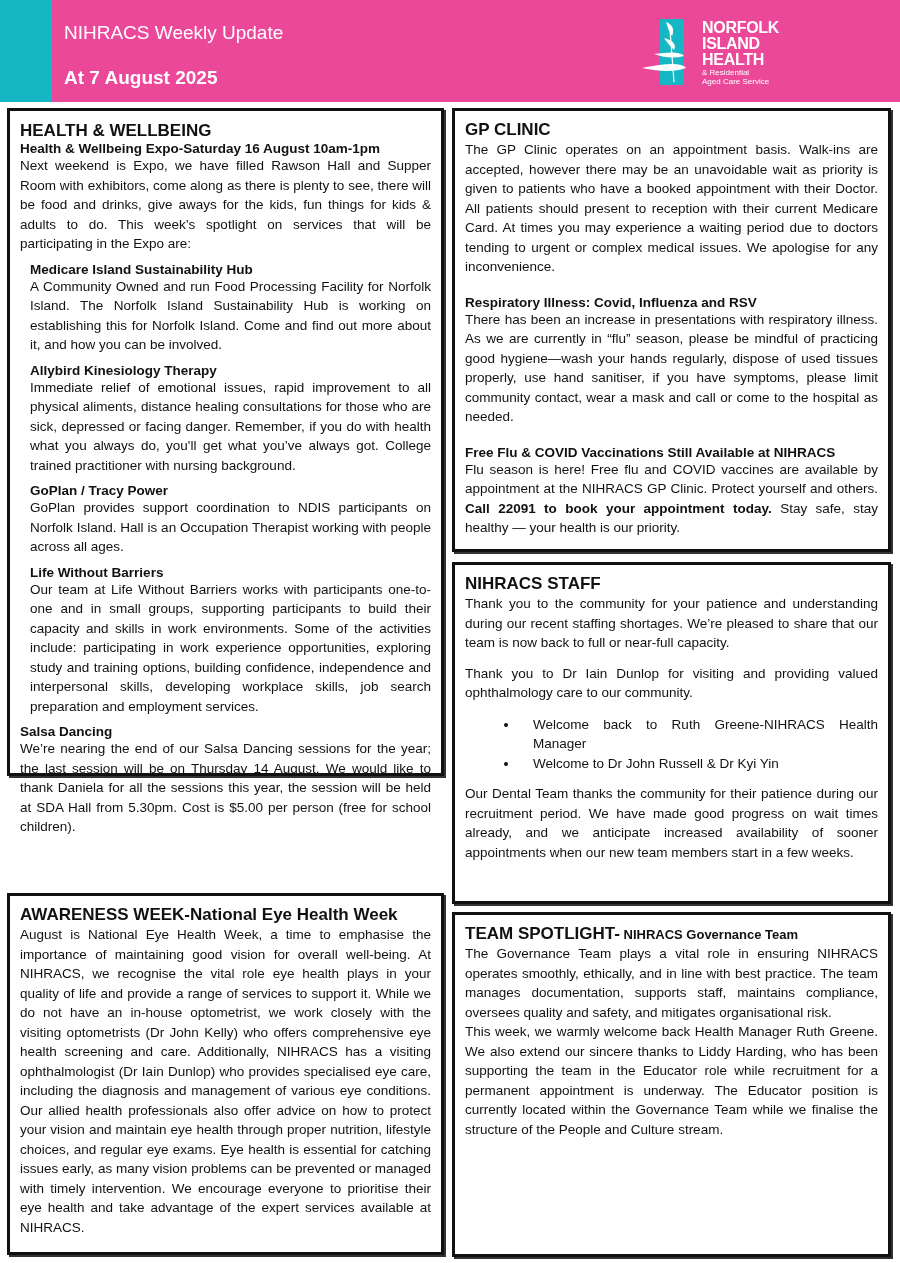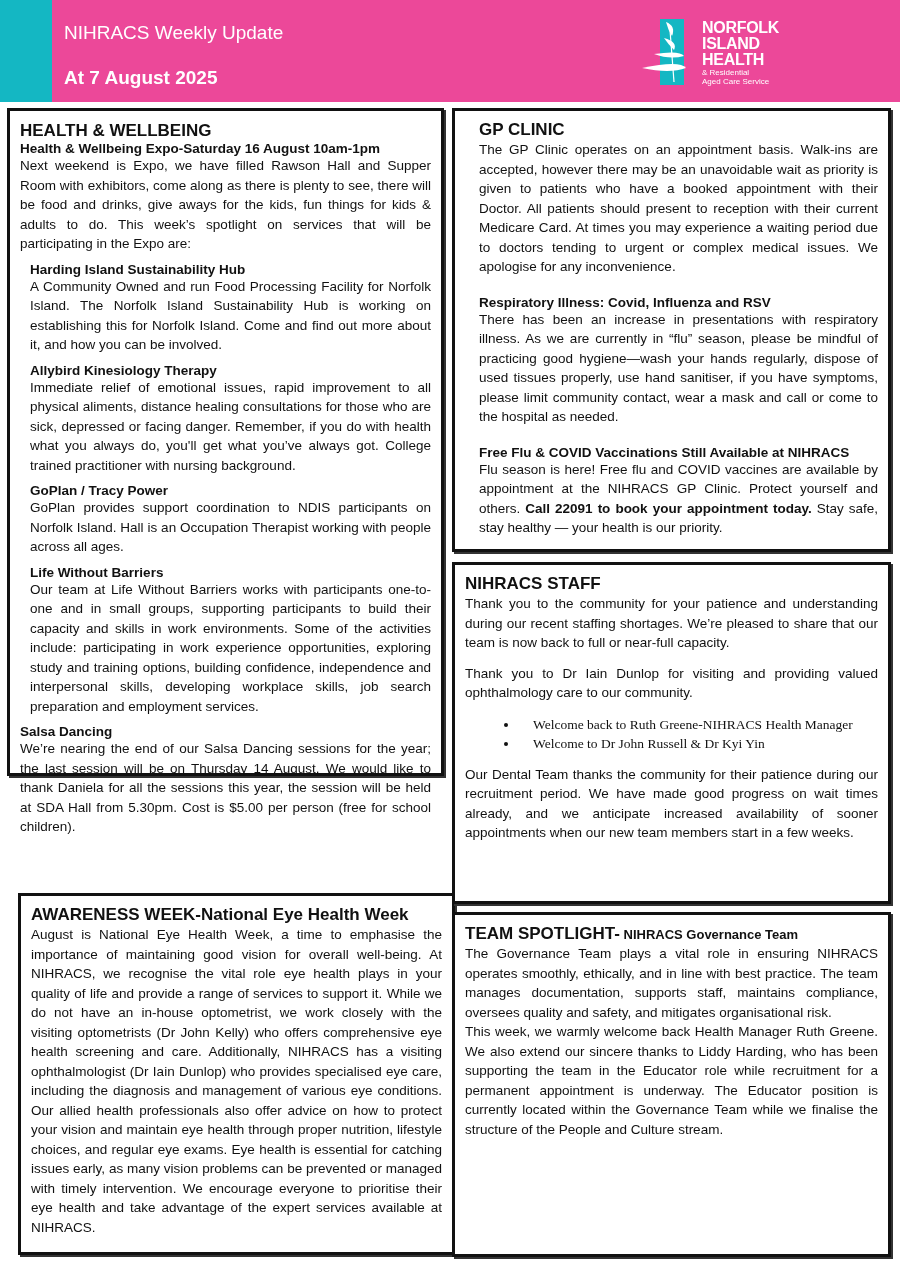--- a/index.html
+++ b/index.html
@@ -16,21 +16,21 @@
   .logo .small { font-size:8px; display:block; margin-top:1px; }
   .box { position:absolute; border:3px solid #111; background:#fff; box-shadow:2px 2px 0 #333; box-sizing:border-box; }
   .box h2 { margin:0; font-size:17px; font-weight:bold; }
   .box h2 .sub { font-size:13px; }
   .box h3 { margin:0; font-size:13.5px; font-weight:bold; }
   .box p { margin:0; font-size:13.5px; line-height:19.5px; text-align:justify; }
   .indent { padding-left:10px; }
   .gap { height:8px; }
   .gap2 { height:18px; }
   ul { margin:6px 0 0 0; padding-left:54px; font-size:13.5px; line-height:19.5px; }
-  ul li { text-align:justify; padding-left:14px;font-family:Liberation Serif, serif; }
+  ul li { text-align:justify; padding-left:14px; }
   b.inline { font-weight:bold; }
 </style>
 </head>
 <body>
 
 <div class="header">
   <div class="accent"></div>
   <div class="title">NIHRACS Weekly Update</div>
   <div class="date">At 7 August 2025</div>
   <div class="logo">
@@ -51,21 +51,21 @@
     </div>
   </div>
 </div>
 
 <div class="box" style="left:7px; top:108px; width:437px; height:668px; padding:10px 10px 0 10px;">
   <h2>HEALTH &amp; WELLBEING</h2>
   <h3>Health &amp; Wellbeing Expo-Saturday 16 August 10am-1pm</h3>
   <p>Next weekend is Expo, we have filled Rawson Hall and Supper Room with exhibitors, come along as there is plenty to see, there will be food and drinks, give aways for the kids, fun things for kids &amp; adults to do. This week’s spotlight on services that will be participating in the Expo are:</p>
   <div class="gap"></div>
   <div class="indent">
-    <h3>Harding Island Sustainability Hub</h3>
+    <h3>Medicare Island Sustainability Hub</h3>
     <p>A Community Owned and run Food Processing Facility for Norfolk Island.  The Norfolk Island Sustainability Hub is working on establishing this for Norfolk Island.  Come and find out more about it, and how you can be involved.</p>
   </div>
   <div class="gap"></div>
   <div class="indent">
     <h3>Allybird Kinesiology Therapy</h3>
     <p>Immediate relief of emotional issues, rapid improvement to all physical aliments, distance healing consultations for those who are sick, depressed or facing danger. Remember, if you do with health what you always do, you'll get what you’ve always got. College trained practitioner with nursing background.</p>
   </div>
   <div class="gap"></div>
   <div class="indent">
     <h3>GoPlan / Tracy Power</h3>
@@ -76,26 +76,26 @@
     <h3>Life Without Barriers</h3>
     <p>Our team at Life Without Barriers works with participants one-to-one and in small groups, supporting participants to build their capacity and skills in work environments. Some of the activities include: participating in work experience opportunities, exploring study and training options, building confidence, independence and interpersonal skills, developing workplace skills, job search preparation and employment services.</p>
   </div>
   <div class="gap"></div>
   <div>
     <h3>Salsa Dancing</h3>
     <p>We’re nearing the end of our Salsa Dancing sessions for the year; the last session will be on Thursday 14 August. We would like to thank Daniela for all the sessions this year, the session will be held at SDA Hall from 5.30pm. Cost is $5.00 per person (free for school children).</p>
   </div>
 </div>
 
-<div class="box" style="left:7px; top:893px; width:437px; height:362px; padding:9px 10px 0 10px;margin-left:11px;">
+<div class="box" style="left:7px; top:893px; width:437px; height:362px; padding:9px 10px 0 10px;">
   <h2>AWARENESS WEEK-National Eye Health Week</h2>
   <p>August is National Eye Health Week, a time to emphasise the importance of maintaining good vision for overall well-being. At NIHRACS, we recognise the vital role eye health plays in your quality of life and provide a range of services to support it. While we do not have an in-house optometrist, we work closely with the visiting optometrists (Dr John Kelly) who offers comprehensive eye health screening and care. Additionally, NIHRACS has a visiting ophthalmologist (Dr Iain Dunlop) who provides specialised eye care, including the diagnosis and management of various eye conditions. Our allied health professionals also offer advice on how to protect your vision and maintain eye health through proper nutrition, lifestyle choices, and regular eye exams. Eye health is essential for catching issues early, as many vision problems can be prevented or managed with timely intervention. We encourage everyone to prioritise their eye health and take advantage of the expert services available at NIHRACS.</p>
 </div>
 
-<div class="box" style="left:452px; top:108px; width:439px; height:444px; padding:9px 10px 0 24px;">
+<div class="box" style="left:452px; top:108px; width:439px; height:444px; padding:9px 10px 0 10px;">
   <h2>GP CLINIC</h2>
   <p>The GP Clinic operates on an appointment basis. Walk-ins are accepted, however there may be an unavoidable wait as priority is given to patients who have a booked appointment with their Doctor. All patients should present to reception with their current Medicare Card. At times you may experience a waiting period due to doctors tending to urgent or complex medical issues. We apologise for any inconvenience.</p>
   <div class="gap2"></div>
   <h3>Respiratory Illness: Covid, Influenza and RSV</h3>
   <p>There has been an increase in presentations with respiratory illness. As we are currently in “flu” season, please be mindful of practicing good hygiene—wash your hands regularly, dispose of used tissues properly, use hand sanitiser, if you have symptoms, please limit community contact, wear a mask and call or come to the hospital as needed.</p>
   <div class="gap2"></div>
   <h3>Free Flu &amp; COVID Vaccinations Still Available at NIHRACS</h3>
   <p><span>Flu season is here! Free flu and COVID vaccines are available by appointment at the NIHRACS GP Clinic.  Protect yourself and others. </span><b class="inline">Call 22091 to book your appointment today.</b><span> Stay safe, stay healthy — your health is our priority.</span></p>
 </div>
 

